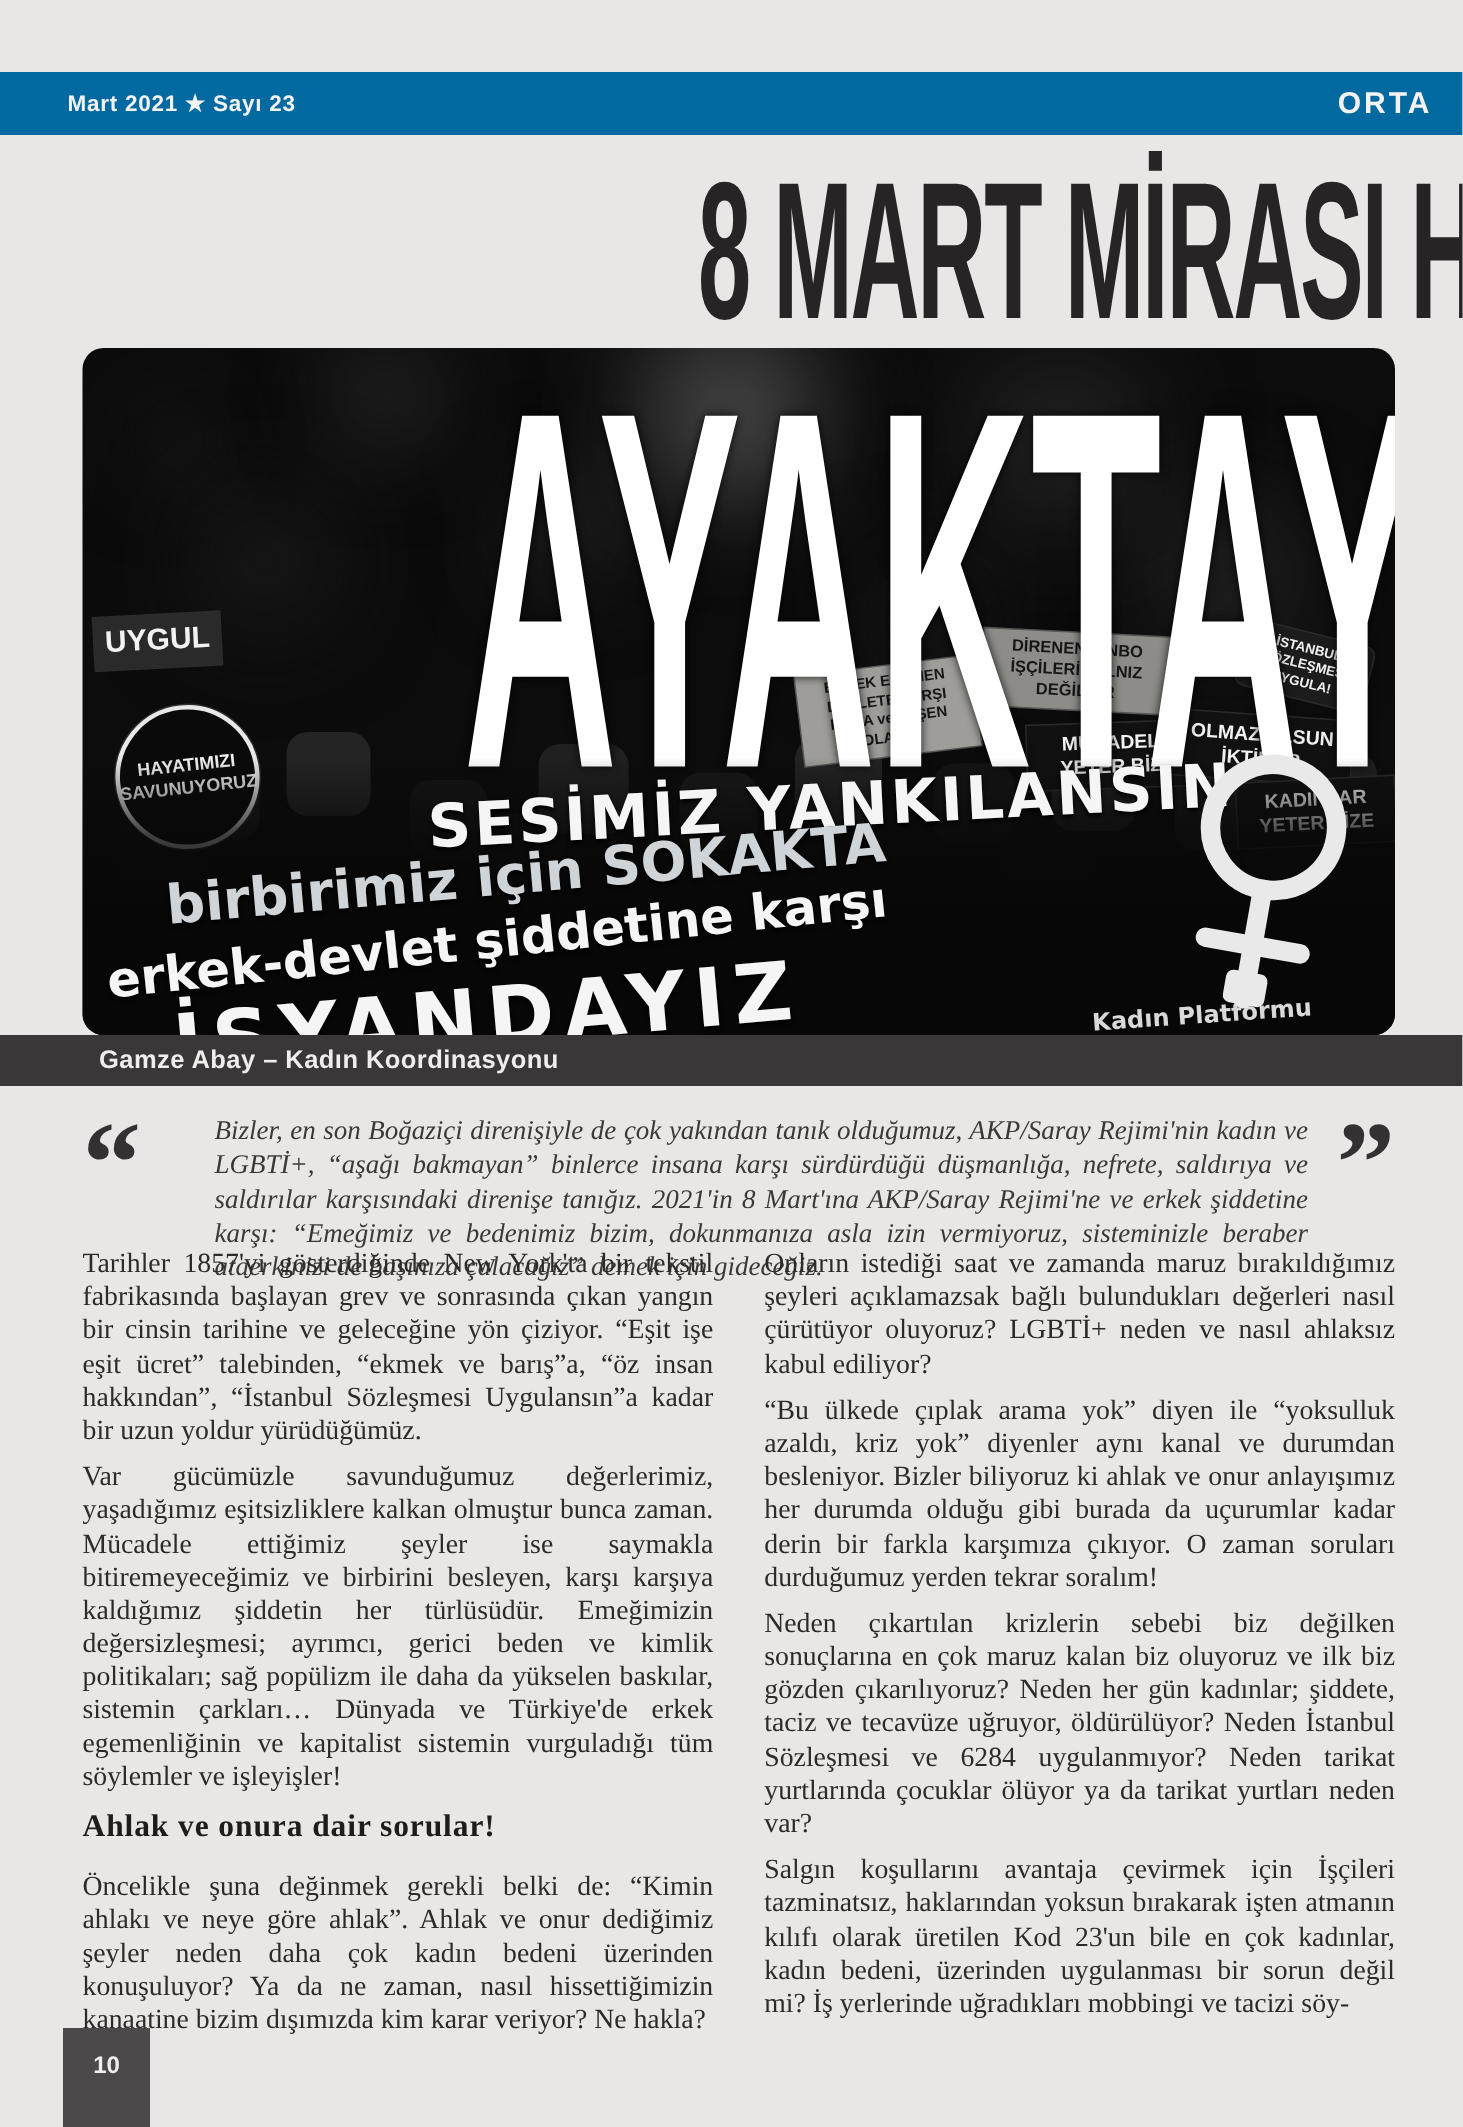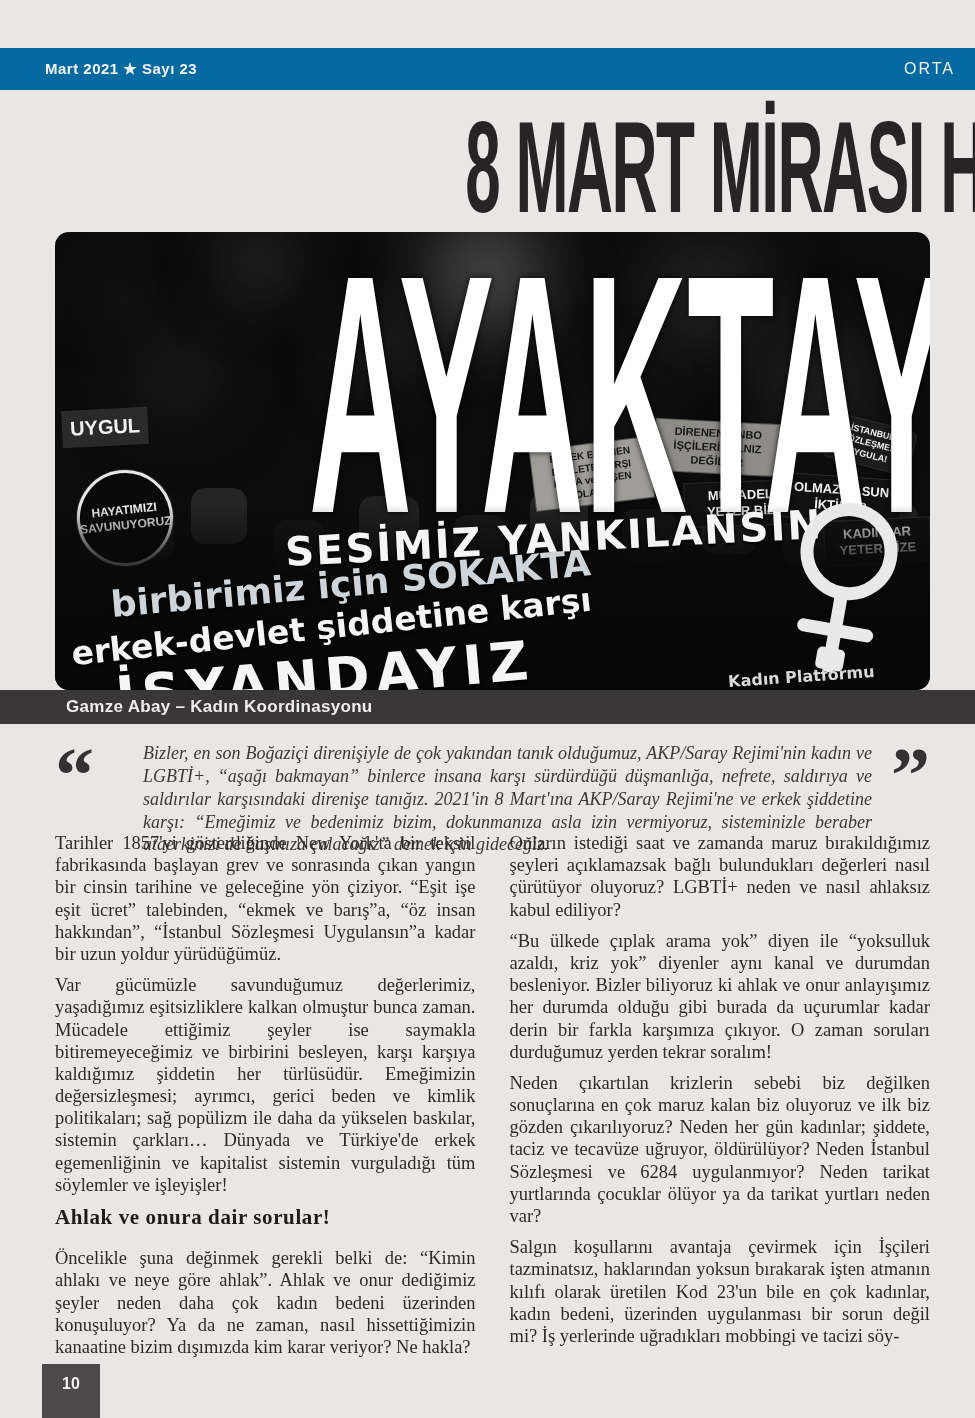--- a/index.html
+++ b/index.html
@@ -12,21 +12,21 @@
     position:relative;
   }
   .topbar {
     position:absolute; left:0; top:48px; width:975px; height:42px;
     background:#0369a1; color:#f4f3f2;
     font-family:"Liberation Sans", sans-serif;
     display:flex; align-items:center; justify-content:space-between;
     padding:0 20px 0 45px;
   }
   .topbar .issue { font-size:15px; font-weight:bold; letter-spacing:.5px; }
-  .topbar .masthead { font-size:16px; font-weight:normal; letter-spacing:2px; }
+  .topbar .masthead { font-size:20px; font-weight:bold; letter-spacing:2px; }
 
   .headline-wrap { position:absolute; left:0; top:102px; width:975px; text-align:center; }
   .headline {
     display:inline-block; white-space:nowrap;
     font-family:"Liberation Sans", sans-serif;
     font-weight:900; font-size:130px; line-height:1;
     color:#262425; letter-spacing:-3px;
     transform:scaleX(.49); transform-origin:50% 50%;
   }
 
@@ -111,21 +111,21 @@
   }
   .col { flex:1; font-size:18.5px; line-height:1.2; text-align:justify; color:#2d2b29; }
   .col p { margin-bottom:9px; }
   .col h3 {
     font-size:21px; font-weight:bold; color:#1e1d1c;
     margin:4px 0 17px; letter-spacing:.6px; text-align:left;
     font-family:"Liberation Serif", serif;
   }
 
   .page-tab {
-    position:absolute; left:42px; bottom:0; width:58px; height:54px;
+    position:absolute; left:42px; bottom:0; width:58px; height:66px;
     background:#4c494a; color:#f0efee;
     font-family:"Liberation Sans", sans-serif; font-size:16px; font-weight:bold;
     display:flex; align-items:center; justify-content:center; padding-bottom:14px;
   }
 </style>
 </head>
 <body>
 
 <div class="topbar">
   <span class="issue">Mart 2021 ★ Sayı 23</span>

